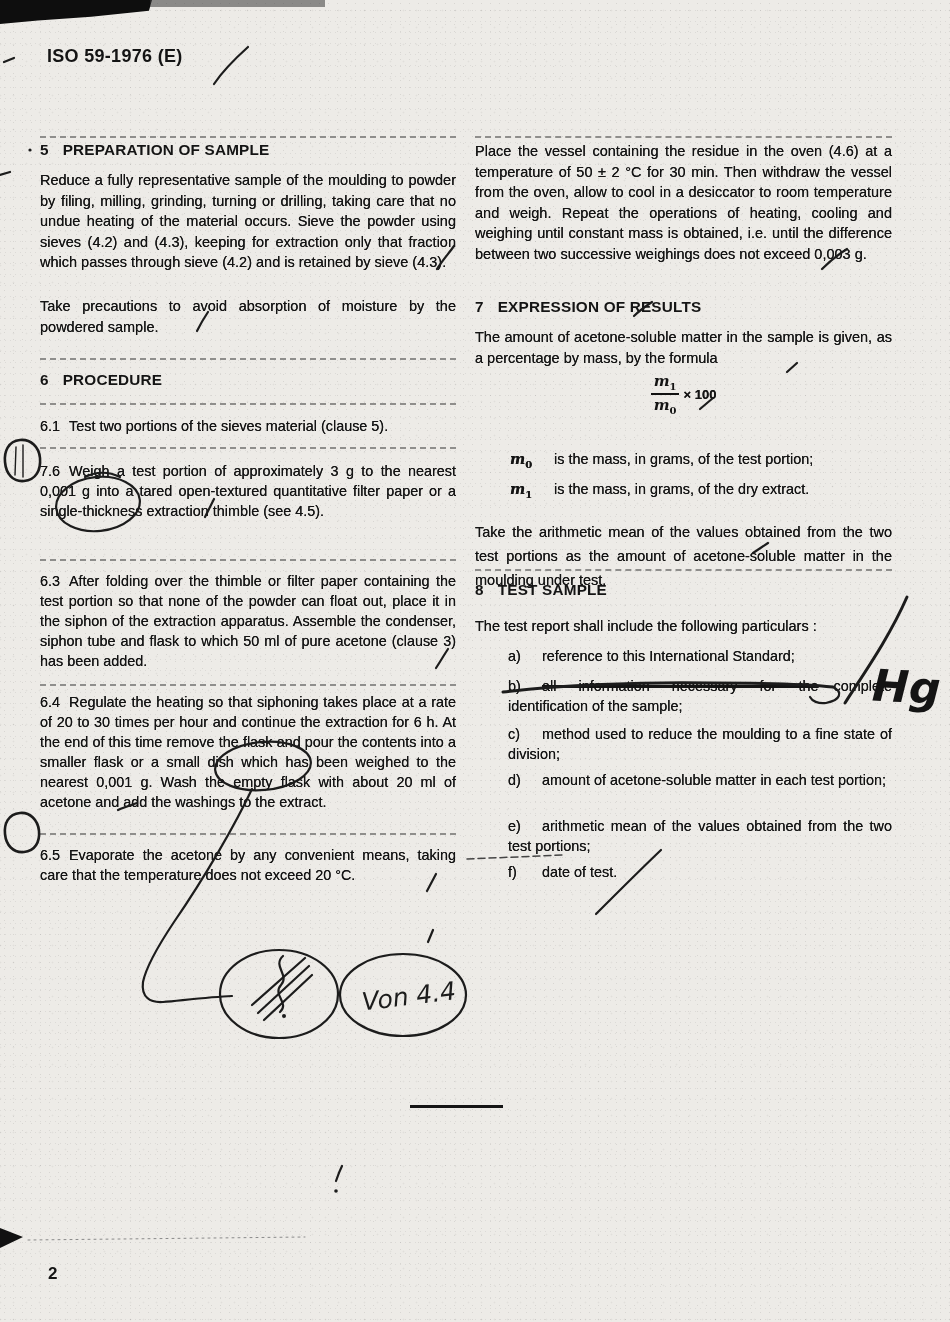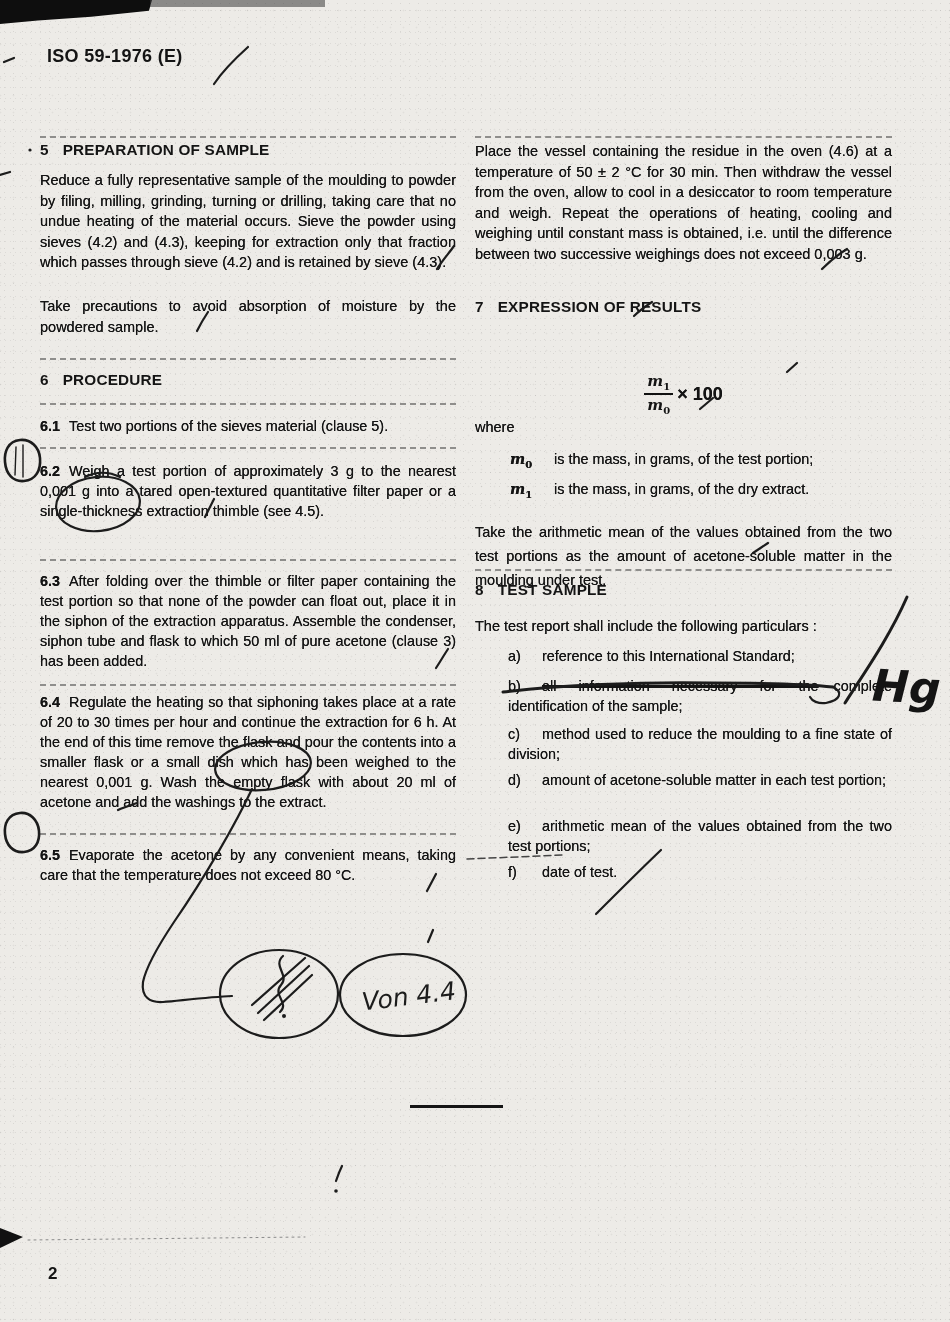--- a/index.html
+++ b/index.html
@@ -32,29 +32,29 @@
   }
   .sec-num{display:inline-block;margin-right:14px;}
   .body-para{
     margin:0;font-size:14.5px;line-height:20.5px;text-align:justify;
     text-shadow:0 0 .4px #222;
   }
   .clause{
     margin:0;font-size:14.4px;line-height:20px;text-align:justify;
     text-shadow:0 0 .4px #222;
   }
-  .cnum{font-weight:700;padding-right:9px;}
+  .cnum{font-weight:400;padding-right:9px;}
   .formula{text-align:center;font-size:15px;}
   .frac{display:inline-block;vertical-align:middle;text-align:center;
     font-family:"DejaVu Serif", serif;font-style:italic;font-weight:700;}
   .frac .fnum{display:block;border-bottom:2px solid #111;padding:0 3px 1px;}
   .frac .fden{display:block;padding-top:1px;}
   .frac sub, .def-sym sub{font-size:10px;font-style:normal;font-weight:700;}
   .fmult{display:inline-block;vertical-align:middle;margin-left:4px;
-    font-weight:700;font-size:18px;text-shadow:0 0 .4px #222;}
+    font-weight:700;font-size:13px;text-shadow:0 0 .4px #222;}
   .where{margin:0;font-size:14.5px;text-shadow:0 0 .4px #222;}
   .def-row{display:flex;font-size:14.4px;line-height:20px;text-shadow:0 0 .4px #222;}
   .def-sym{width:44px;font-family:"DejaVu Serif", serif;font-style:italic;font-weight:700;}
   .list-item{margin:0;font-size:14.4px;line-height:20px;text-align:justify;
     text-shadow:0 0 .4px #222;left:33px !important;}
   .li-label{display:inline-block;width:34px;}
   .struck{text-decoration:line-through;text-decoration-thickness:2.5px;word-spacing:7px;}
   .page-number{
     position:absolute;left:48px;top:1264px;font-size:17px;font-weight:700;
   }
@@ -87,51 +87,51 @@
     <div class="rule" style="top:358px"></div>
 
     <h2 class="sec-heading" style="top:371px"><span class="sec-num">6</span><span>PROCEDURE</span></h2>
 
     <div class="rule" style="top:403px"></div>
 
     <p class="clause" style="top:416px"><b class="cnum">6.1</b><span>Test two portions of the sieves material (clause 5).</span></p>
 
     <div class="rule" style="top:447px"></div>
 
-    <p class="clause" style="top:461px"><b class="cnum">6.2</b><span>Weigh a test portion of approximately 3 g to the nearest 0,001 g into a tared open-textured quantitative filter paper or a single-thickness extraction thimble (see 4.5).</span></p>
+    <p class="clause" style="top:461px"><b class="cnum">7.6</b><span>Weigh a test portion of approximately 3 g to the nearest 0,001 g into a tared open-textured quantitative filter paper or a single-thickness extraction thimble (see 4.5).</span></p>
 
     <div class="rule" style="top:559px"></div>
 
     <p class="clause" style="top:571px"><b class="cnum">6.3</b><span>After folding over the thimble or filter paper containing the test portion so that none of the powder can float out, place it in the siphon of the extraction apparatus. Assemble the condenser, siphon tube and flask to which 50 ml of pure acetone (clause 3) has been added.</span></p>
 
     <div class="rule" style="top:684px"></div>
 
     <p class="clause" style="top:692px"><b class="cnum">6.4</b><span>Regulate the heating so that siphoning takes place at a rate of 20 to 30 times per hour and continue the extraction for 6 h. At the end of this time remove the flask and pour the contents into a smaller flask or a small dish which has been weighed to the nearest 0,001 g. Wash the empty flask with about 20 ml of acetone and add the washings to the extract.</span></p>
 
     <div class="rule" style="top:833px"></div>
 
-    <p class="clause" style="top:845px"><b class="cnum">6.5</b><span>Evaporate the acetone by any convenient means, taking care that the temperature does not exceed 80 °C.</span></p>
+    <p class="clause" style="top:845px"><b class="cnum">6.5</b><span>Evaporate the acetone by any convenient means, taking care that the temperature does not exceed 20 °C.</span></p>
   </div>
 
   <div class="col col-right">
     <div class="rule" style="top:136px"></div>
 
     <p class="body-para" style="top:141px">Place the vessel containing the residue in the oven (4.6) at a temperature of 50 ± 2 °C for 30 min. Then withdraw the vessel from the oven, allow to cool in a desiccator to room temperature and weigh. Repeat the operations of heating, cooling and weighing until constant mass is obtained, i.e. until the difference between two successive weighings does not exceed 0,003 g.</p>
 
     <h2 class="sec-heading" style="top:298px"><span class="sec-num">7</span><span>EXPRESSION OF RESULTS</span></h2>
 
+    <p class="body-para" style="top:327px">The amount of acetone-soluble matter in the sample is given, as a percentage by mass, by the formula</p>
 
     <div class="formula" style="top:372px">
       <span class="frac">
         <span class="fnum"><span>m</span><sub>1</sub></span>
         <span class="fden"><span>m</span><sub>0</sub></span>
       </span><span class="fmult">× 100</span>
     </div>
 
-    <p class="where" style="top:419px">where</p>
 
     <div class="def-row" style="top:449px;left:35px">
       <span class="def-sym"><span>m</span><sub>0</sub></span>
       <span>is the mass, in grams, of the test portion;</span>
     </div>
     <div class="def-row" style="top:479px;left:35px">
       <span class="def-sym"><span>m</span><sub>1</sub></span>
       <span>is the mass, in grams, of the dry extract.</span>
     </div>
 

